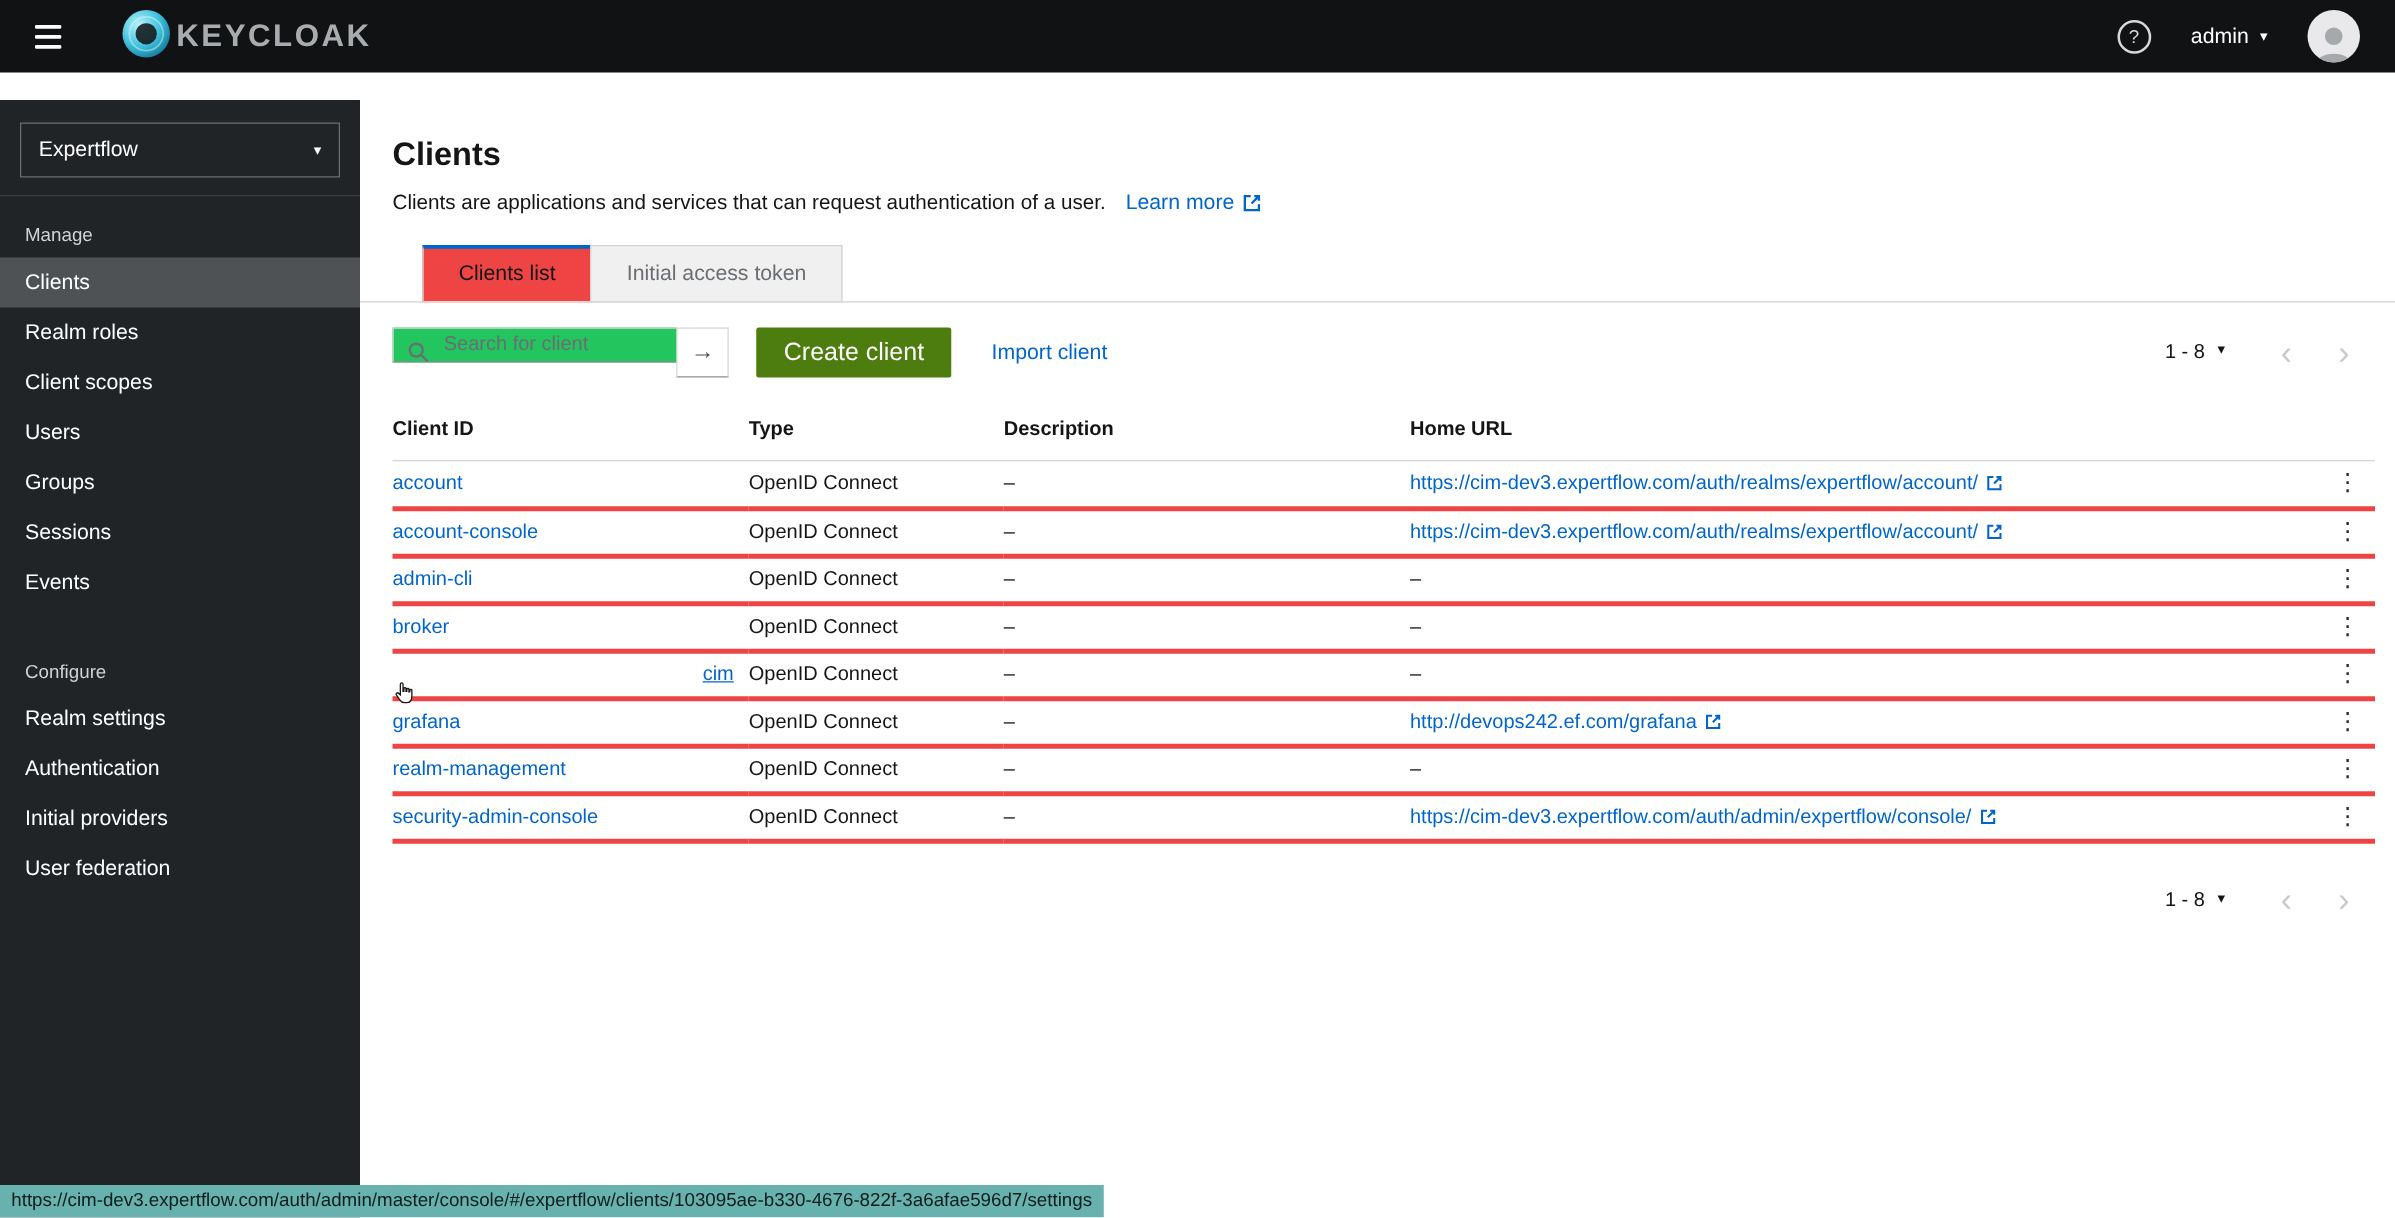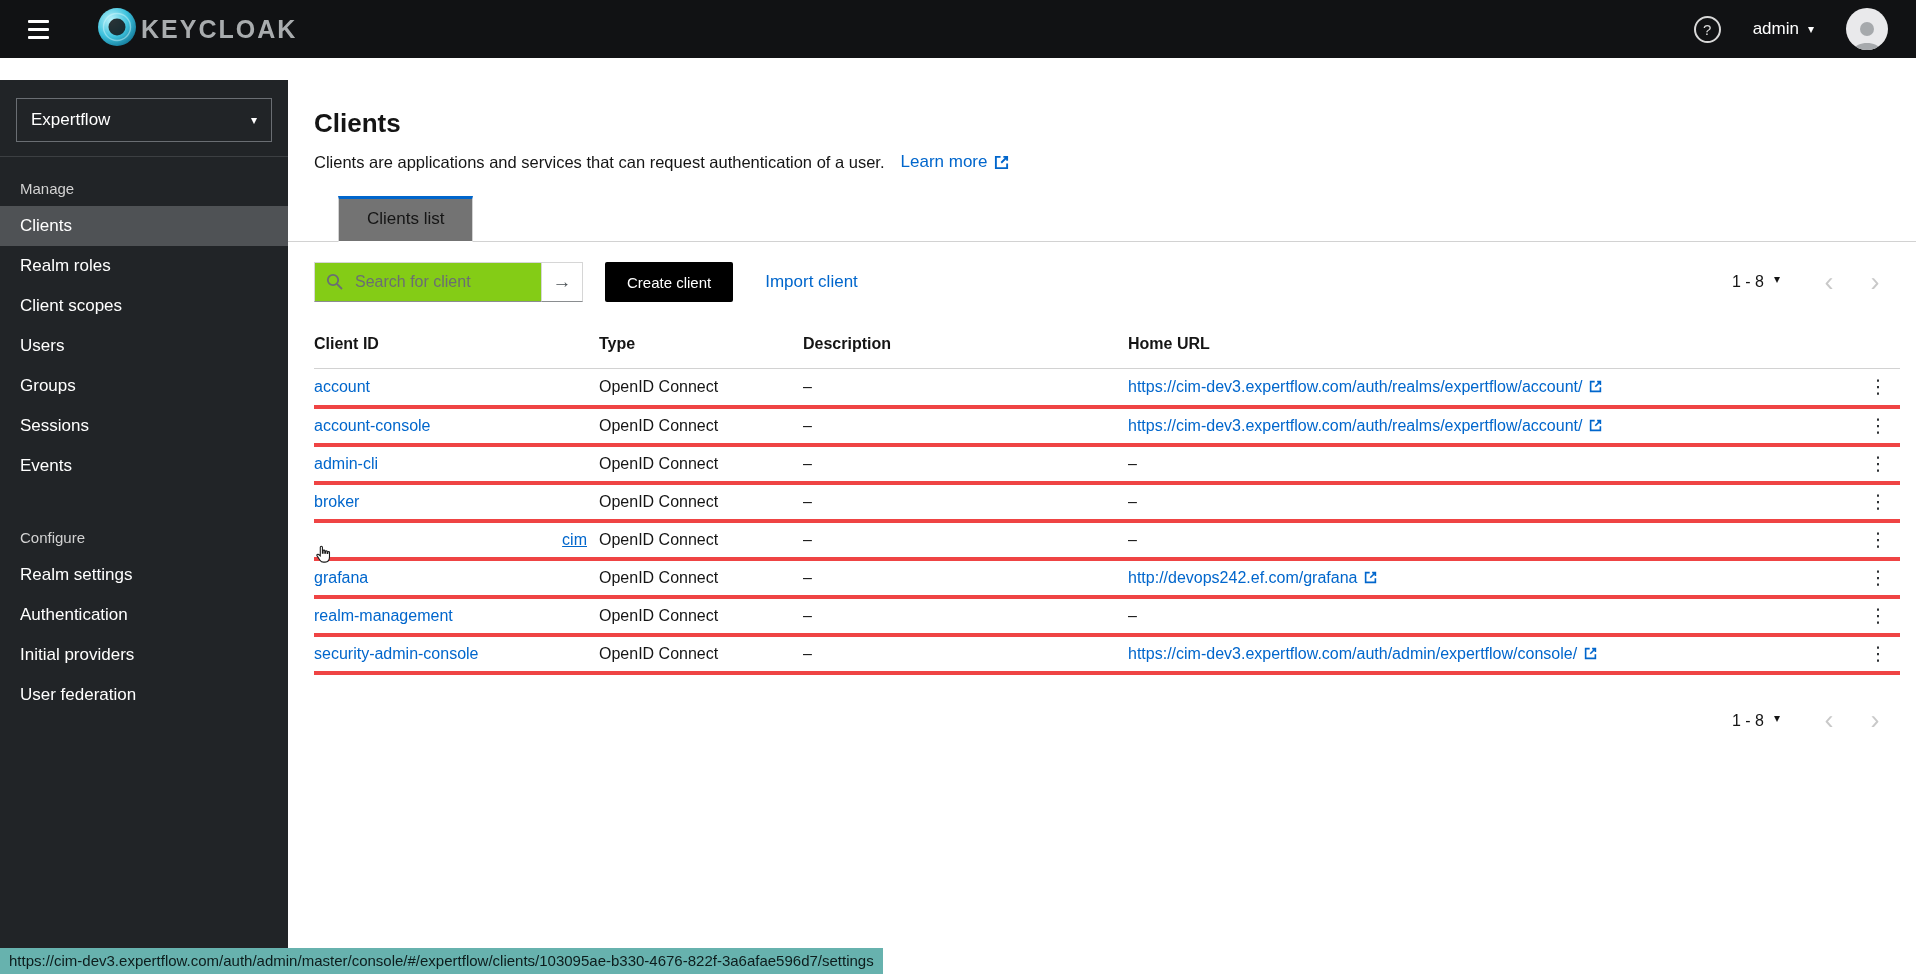--- a/index.html
+++ b/index.html
@@ -46,35 +46,35 @@
   .page-title { font-size:26px; font-weight:700; }
   .page-sub { margin-top:13px; font-size:16.5px; display:flex; align-items:center; gap:16px; }
   .learn-more { color:#0066cc; display:inline-flex; align-items:center; gap:7px; font-size:17px; }
   .ext-icon { fill:#0066cc; flex:none; }
 
   .tabs { display:flex; align-items:stretch; border-bottom:1px solid #d2d2d2;
           padding-left:50px; margin-top:24px; }
   .tab { font-size:17px; padding:12px 28px; background:#f0f0f0; color:#6a6e73;
          border:1px solid #d2d2d2; margin-bottom:-1px; margin-left:-1px; cursor:pointer; }
   .tab:first-child { margin-left:0; }
-  .tab.active { background:#737373; color:#151515; border-top:3px solid #0066cc;
+  .tab.active { background:#ef4444; color:#151515; border-top:3px solid #0066cc;
                 border-bottom:1px solid #fff; padding-top:10px; }
 
   .toolbar { display:flex; align-items:center; padding:20px 18px 18px 26px; }
   .search-group { display:flex; align-items:stretch; }
   .search-box { position:relative; }
-  .search-input { width:227px; height:40px; border:1px solid #d6d6d6; border-bottom-color:#8a8d90;
+  .search-input { width:227px; height:28px; border:1px solid #d6d6d6; border-bottom-color:#8a8d90;
                   border-right:none; padding:0 10px 0 40px; font-size:16px; font-family:inherit;
-                  color:#151515; background:#84cc16; outline:none; }
+                  color:#151515; background:#22c55e; outline:none; }
   .search-input::placeholder { color:#6a6e73; }
   .search-icon { position:absolute; left:12px; top:11px; }
   .search-arrow-btn { width:42px; height:40px; border:1px solid #d6d6d6; border-bottom-color:#8a8d90;
                       background:#fff; color:#495054; font-size:19px; }
-  .create-btn { margin-left:22px; height:40px; padding:0 22px; background:#000000; color:#fff;
-                font-size:15px; border-radius:2px; }
+  .create-btn { margin-left:22px; height:40px; padding:0 22px; background:#4d7c0f; color:#fff;
+                font-size:20px; border-radius:2px; }
   .import-btn { margin-left:32px; color:#0066cc; font-size:17px; }
 
   .pager { display:flex; align-items:center; }
   .toolbar .pager { margin-left:auto; }
   .pager-range { font-size:16px; color:#151515; display:flex; align-items:flex-start; gap:10px; cursor:pointer; }
   .pager-nav { margin-left:26px; display:flex; }
   .pager-btn { width:46px; height:40px; font-size:27px; color:#c9c9c9; display:flex;
                align-items:center; justify-content:center; }
 
   
@@ -176,20 +176,21 @@
         <svg class="ext-icon" width="15" height="15" viewBox="0 0 16 16">
           <path d="M10 1h5v5h-2V4.41L8.41 9 7 7.59 11.59 3H10V1z"></path>
           <path d="M13 13H3V3h4V1H1v14h14V9h-2v4z"></path>
         </svg>
       </a>
     </div>
   </div>
 
   <div class="tabs">
     <div class="tab active">Clients list</div>
+    <div class="tab">Initial access token</div>
   </div>
 
   <div class="toolbar">
     <div class="search-group">
       <div class="search-box">
         <svg class="search-icon" width="17" height="17" viewBox="0 0 17 17">
           <circle cx="7" cy="7" r="5.2" fill="none" stroke="#6a6e73" stroke-width="1.8"></circle>
           <line x1="11" y1="11" x2="16" y2="16" stroke="#6a6e73" stroke-width="1.8"></line>
         </svg>
         <input class="search-input" type="text" placeholder="Search for client" style="">

